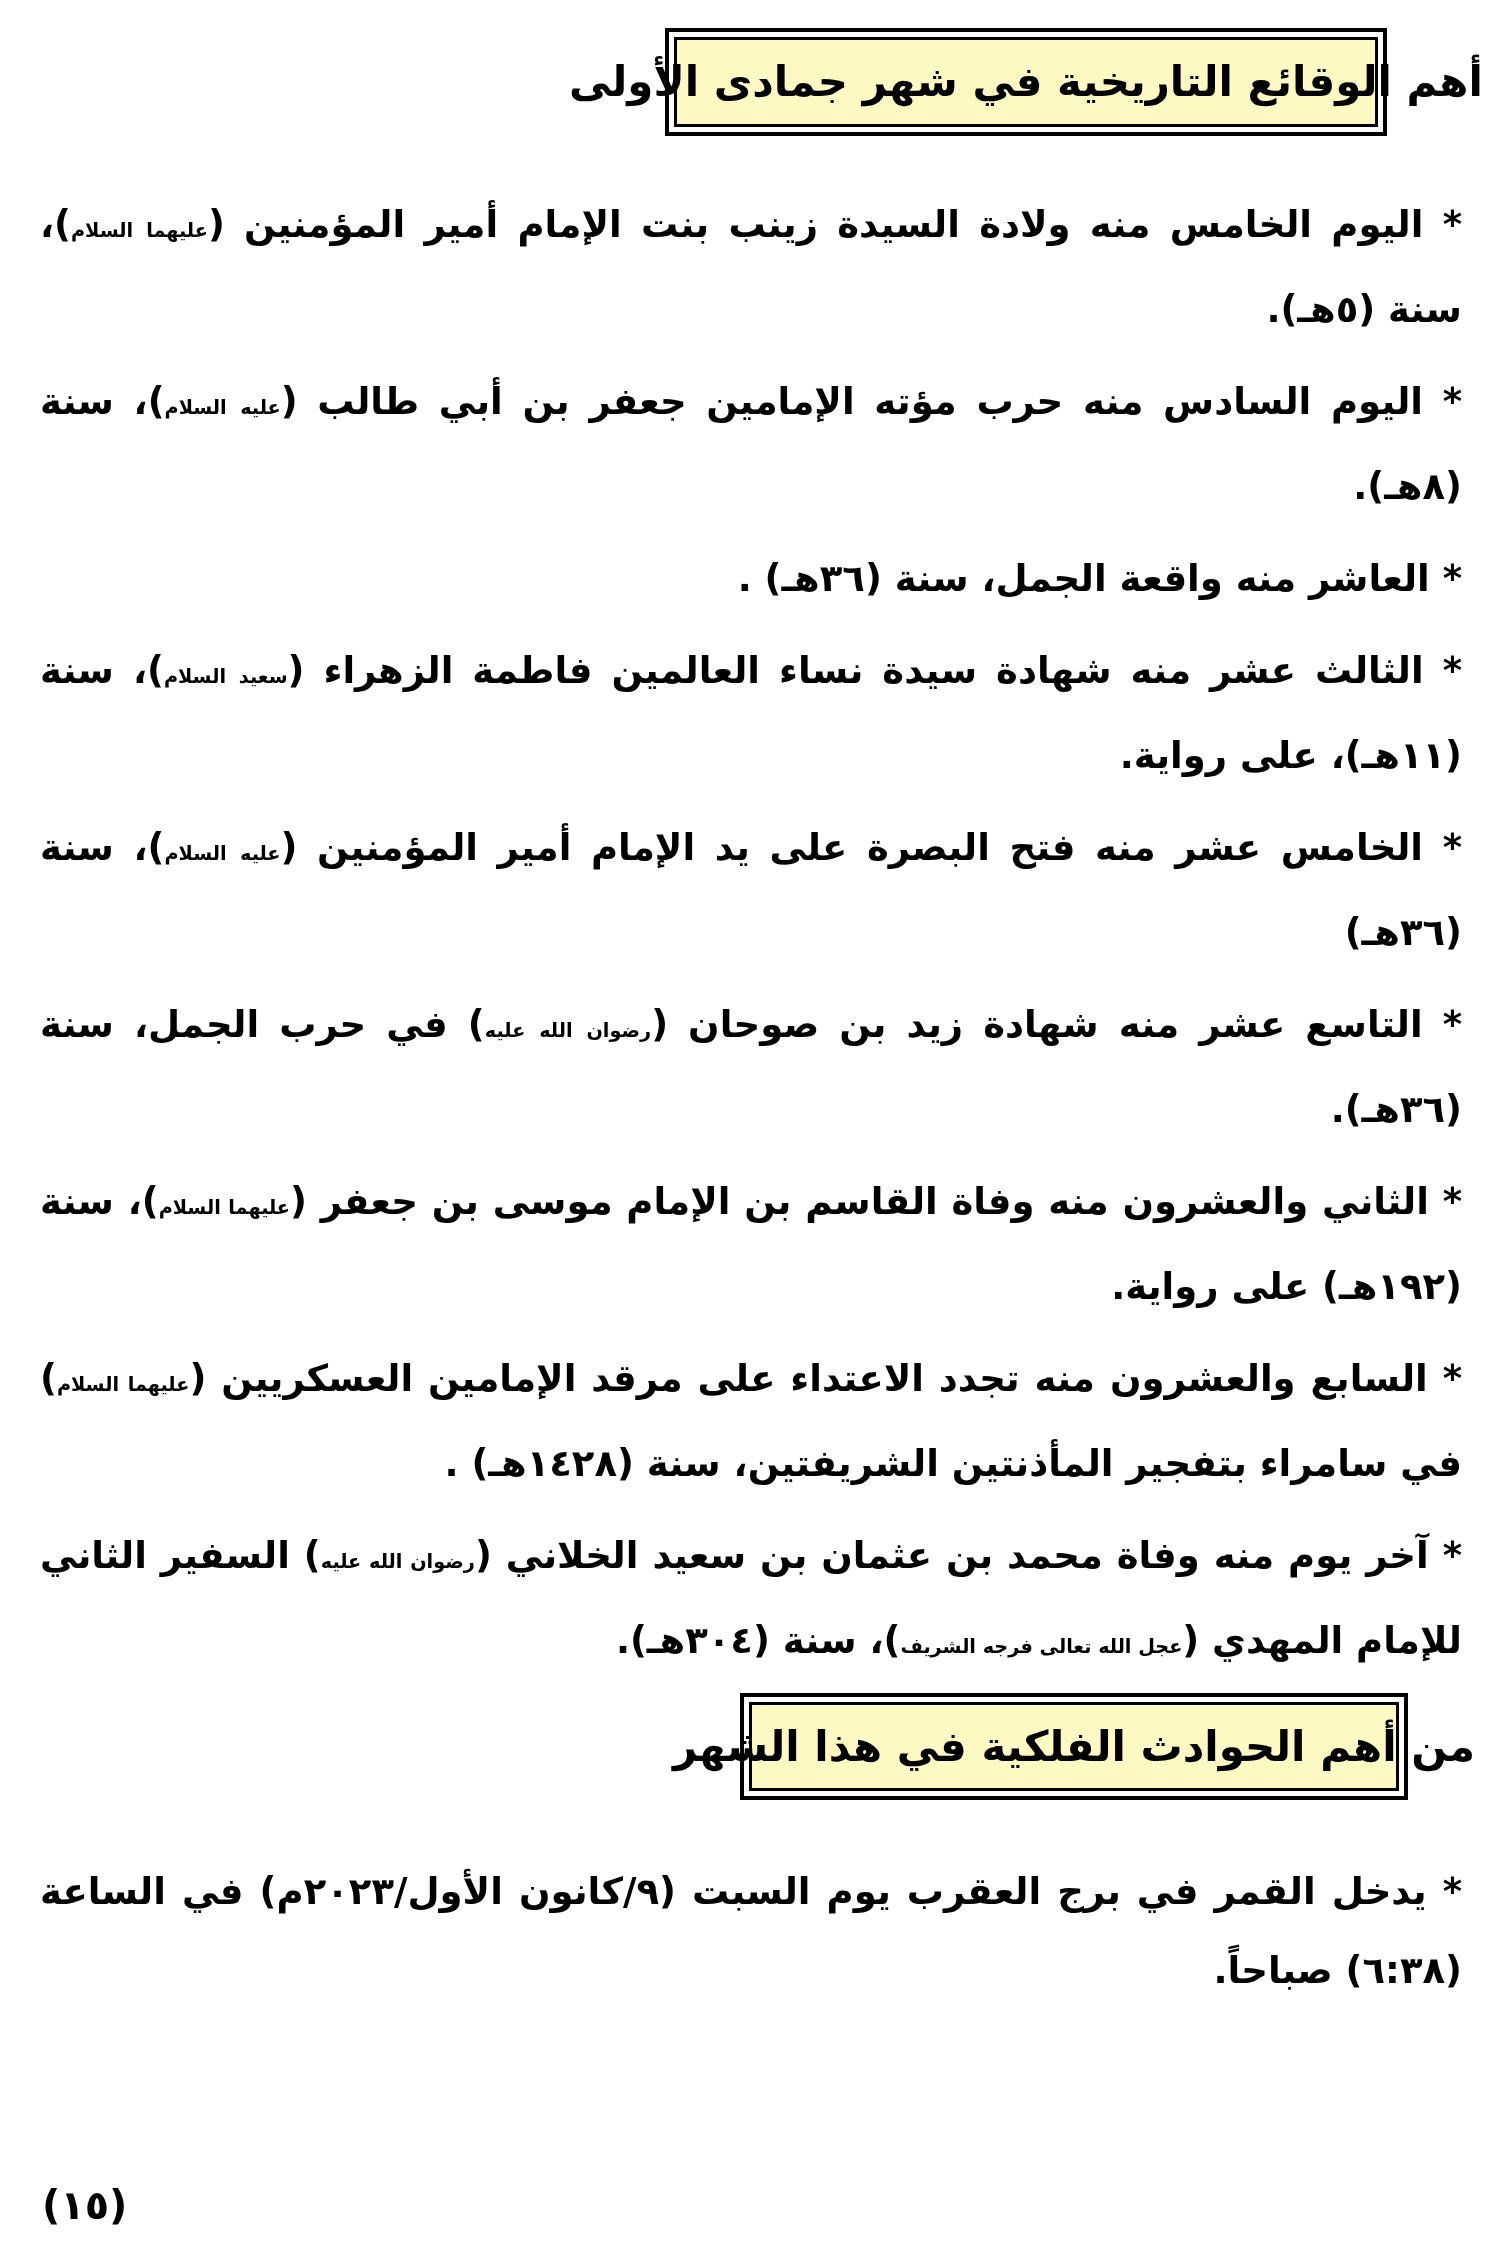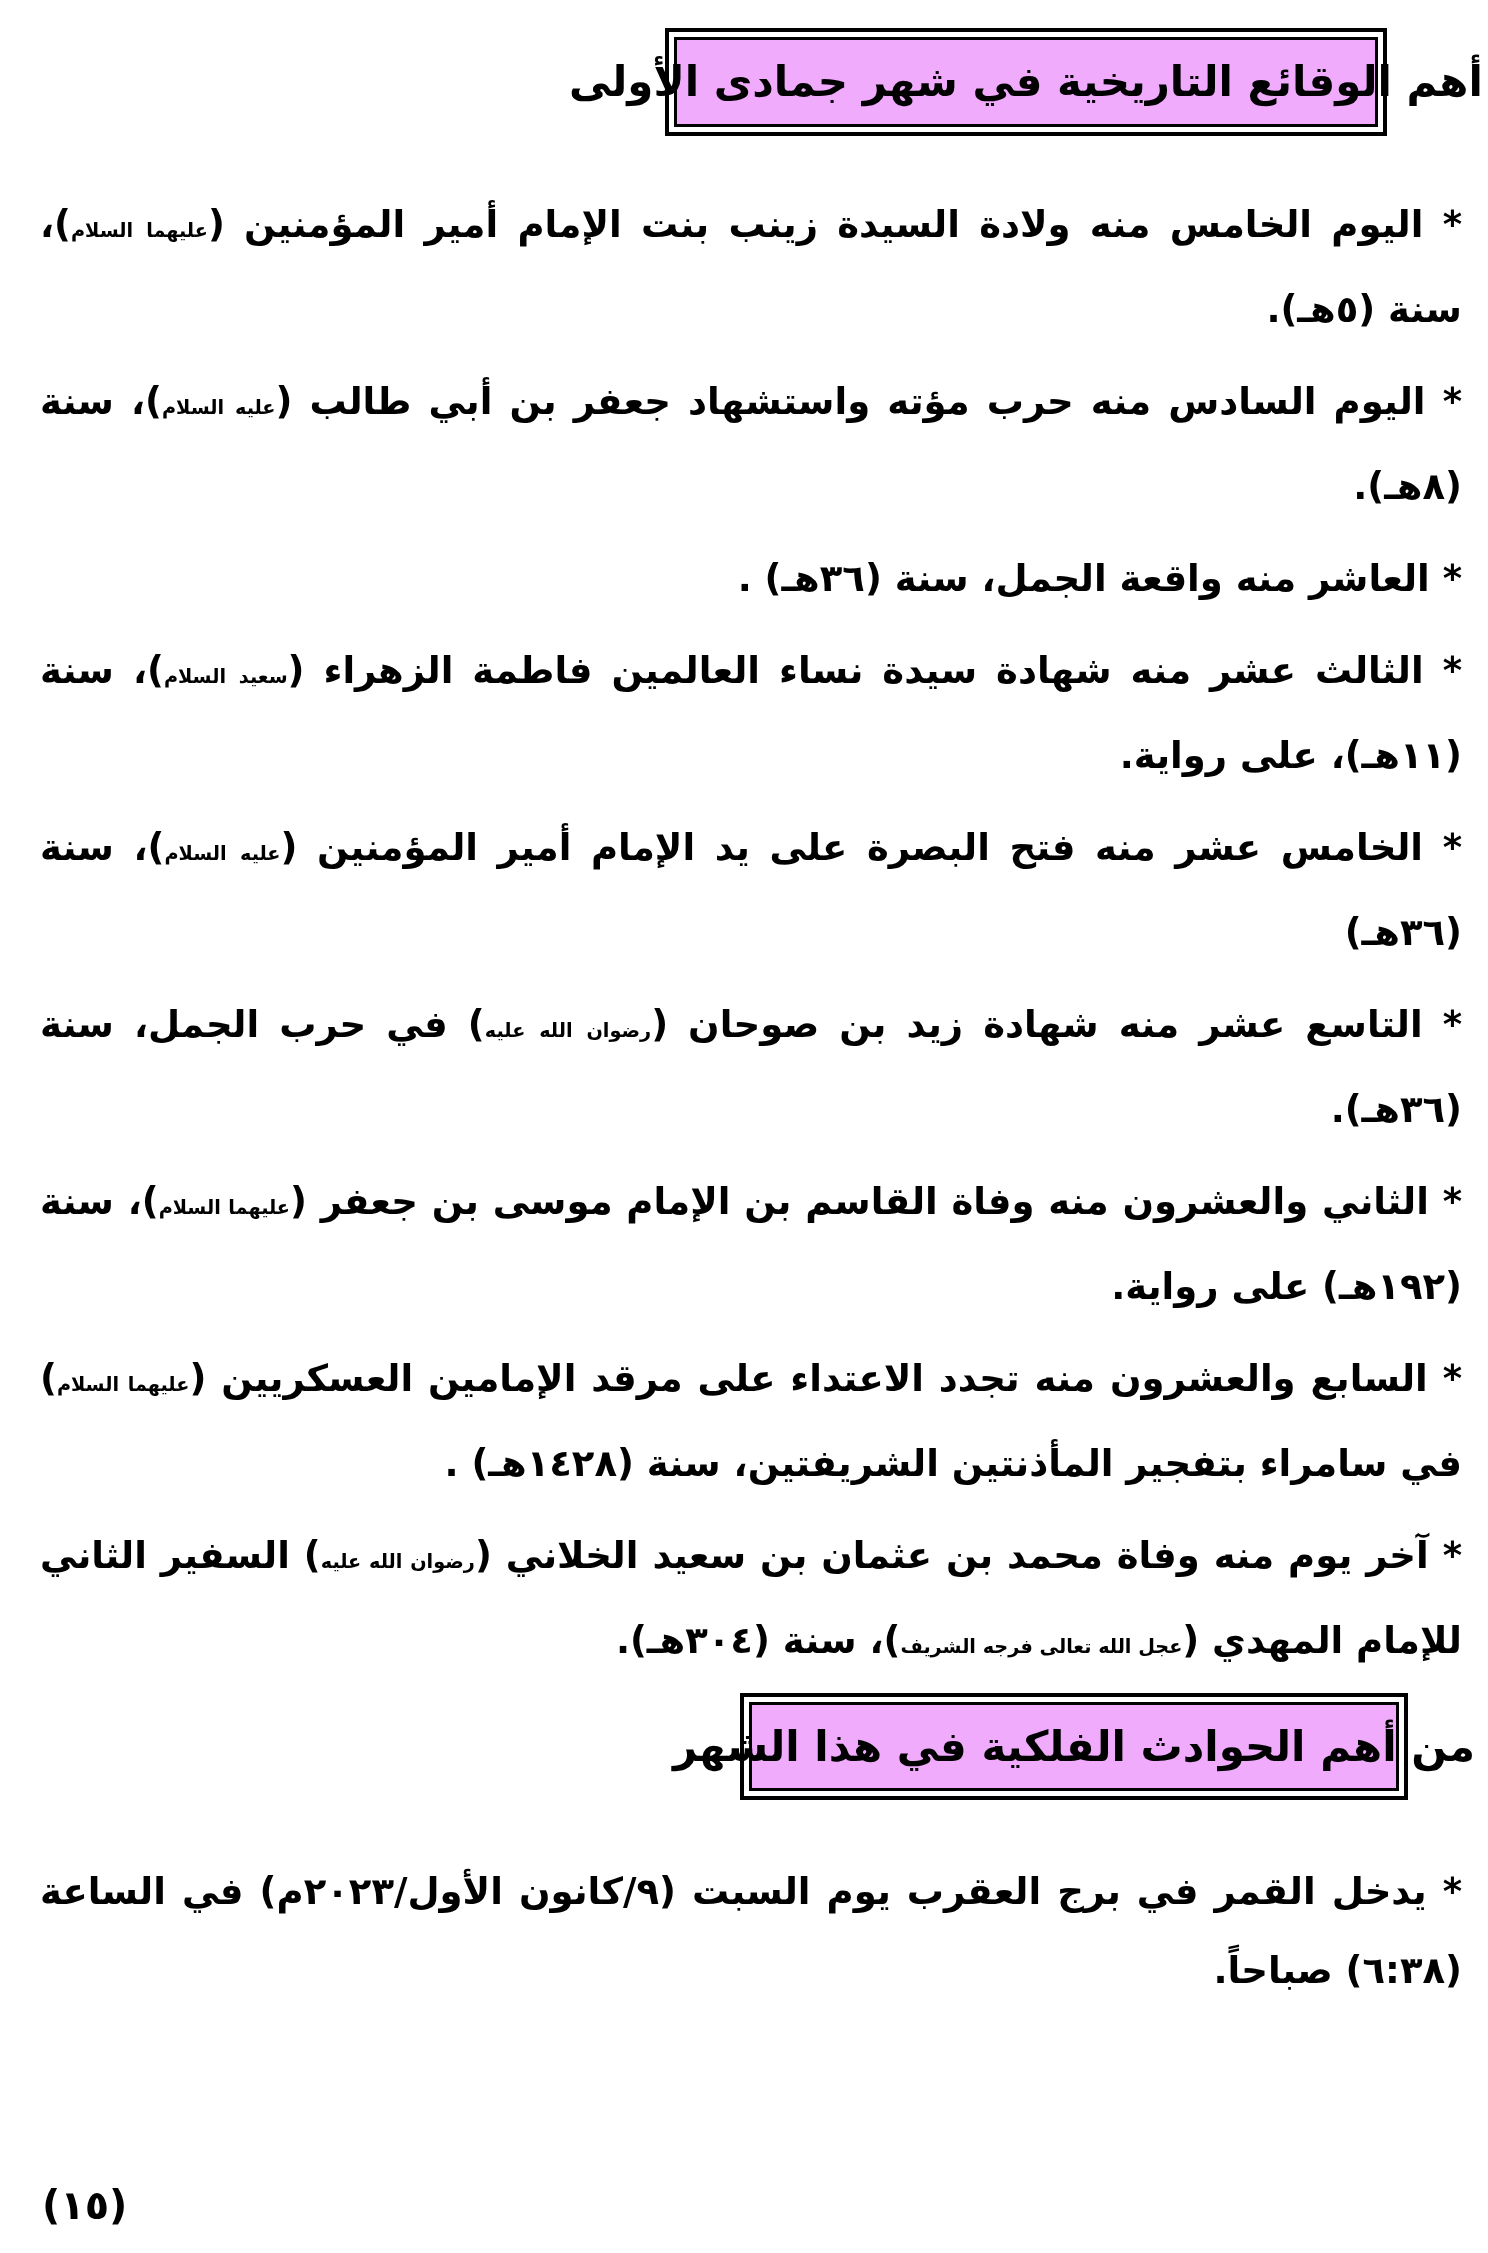--- a/index.html
+++ b/index.html
@@ -9,21 +9,21 @@
     height: 2253px;
     background: #ffffff;
     direction: rtl;
     color: #000000;
     font-family: "DejaVu Sans", sans-serif;
     overflow: hidden;
   }
   .title-box {
     position: absolute;
     box-sizing: border-box;
-    background: #f0abfc;
+    background: #fef9c3;
     border: 3px solid #000000;
     box-shadow: 0 0 0 5px #ffffff, 0 0 0 9px #000000;
     display: flex;
     align-items: center;
     justify-content: center;
     text-align: center;
   }
   .title-box .title-text {
     font-size: 42px;
     font-weight: bold;
@@ -68,21 +68,21 @@
 <body>
 
 <div id="page">
 
   <div id="history-title-box" class="title-box">
     <span class="title-text">أهم الوقائع التاريخية في شهر جمادى الأولى</span>
   </div>
 
   <ul id="history-events-list" class="events-list">
     <li><span>* اليوم الخامس منه ولادة السيدة زينب بنت الإمام أمير المؤمنين (</span><span class="honorific">عليهما السلام</span><span>)، سنة (٥هـ).</span></li>
-    <li><span>* اليوم السادس منه حرب مؤته واستشهاد جعفر بن أبي طالب (</span><span class="honorific">عليه السلام</span><span>)، سنة (٨هـ).</span></li>
+    <li><span>* اليوم السادس منه حرب مؤته الإمامين جعفر بن أبي طالب (</span><span class="honorific">عليه السلام</span><span>)، سنة (٨هـ).</span></li>
     <li><span>* العاشر منه واقعة الجمل، سنة (٣٦هـ) .</span></li>
     <li><span>* الثالث عشر منه شهادة سيدة نساء العالمين فاطمة الزهراء (</span><span class="honorific">سعيد السلام</span><span>)، سنة (١١هـ)، على رواية.</span></li>
     <li><span>* الخامس عشر منه فتح البصرة على يد الإمام أمير المؤمنين (</span><span class="honorific">عليه السلام</span><span>)، سنة (٣٦هـ)</span></li>
     <li><span>* التاسع عشر منه شهادة زيد بن صوحان (</span><span class="honorific">رضوان الله عليه</span><span>) في حرب الجمل، سنة (٣٦هـ).</span></li>
     <li><span>* الثاني والعشرون منه وفاة القاسم بن الإمام موسى بن جعفر (</span><span class="honorific">عليهما السلام</span><span>)، سنة (١٩٢هـ) على رواية.</span></li>
     <li><span>* السابع والعشرون منه تجدد الاعتداء على مرقد الإمامين العسكريين (</span><span class="honorific">عليهما السلام</span><span>) في سامراء بتفجير المأذنتين الشريفتين، سنة (١٤٢٨هـ) .</span></li>
     <li><span>* آخر يوم منه  وفاة محمد بن عثمان بن سعيد الخلاني (</span><span class="honorific">رضوان الله عليه</span><span>) السفير الثاني للإمام المهدي (</span><span class="honorific">عجل الله تعالى فرجه الشريف</span><span>)، سنة (٣٠٤هـ).</span></li>
   </ul>
 
   <div id="astronomy-title-box" class="title-box">

